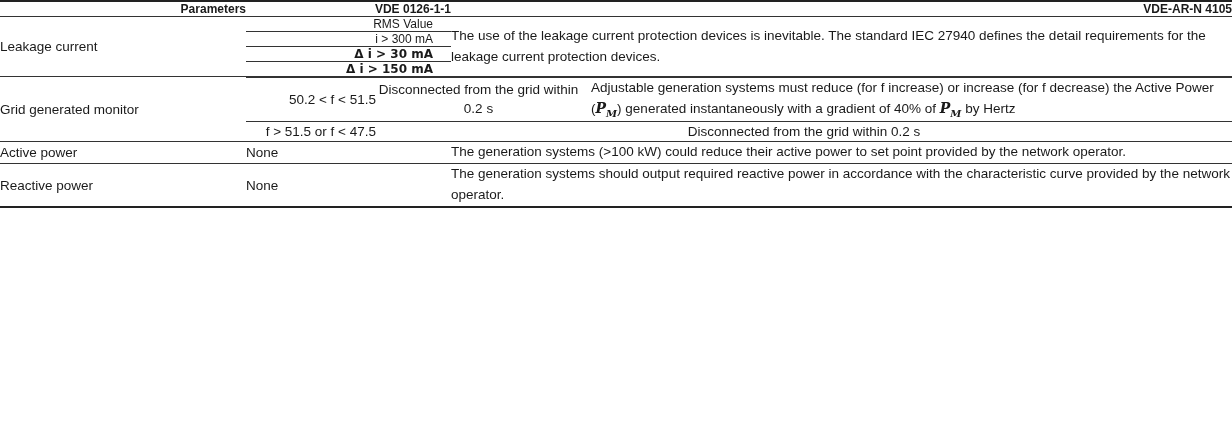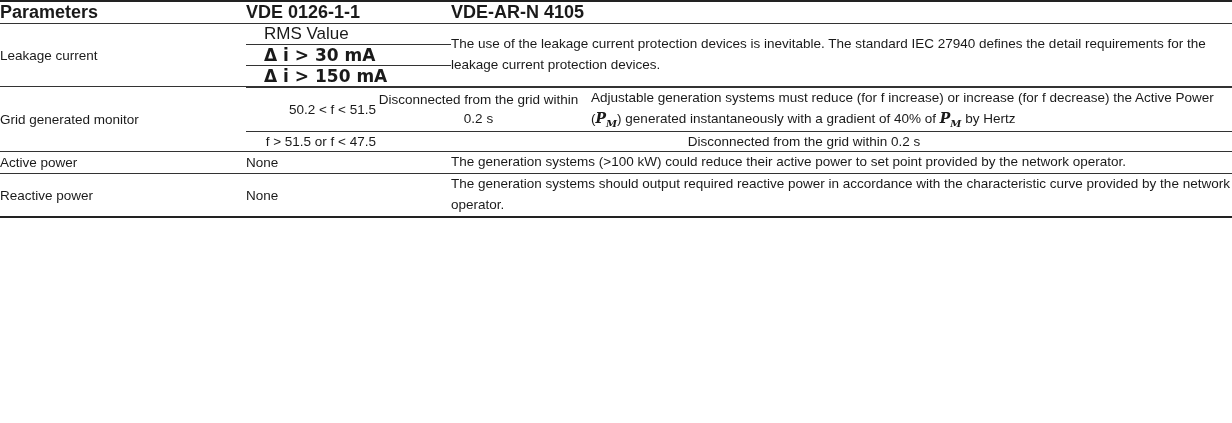--- a/index.html
+++ b/index.html
@@ -25,22 +25,22 @@
     table-layout: fixed;
     font-size: 13.5px;
   }
   table.main td, table.main th {
     vertical-align: middle;
     padding: 0;
   }
   
   .hdr-row th {
     font-weight: bold;
-    font-size: 18px;
-    text-align: left;
+    font-size: 12px;
+    text-align: right;
     padding: 8px 4px 9px 4px;
     border-top: 2.2px solid #222;
     border-bottom: 1.3px solid #333;
   }
   .col-param { width: 246px; }
   .col-vde   { width: 205px; }
   .col-arn   { width: 781px; }
 
   
   .sect-top td { border-top: 1.1px solid #333; }
@@ -56,23 +56,23 @@
     line-height: 1.55;
   }
 
   
   .leak-sub {
     width: 100%;
     border-collapse: collapse;
     table-layout: fixed;
   }
   .leak-sub td {
-    text-align: left;
+    text-align: right;
     padding: 8px 6px;
-    font-size: 17px;
+    font-size: 12px;
   }
   .leak-sub tr + tr td {
     border-top: 1px solid #333;
   }
   .leak-sub td.pad-side {
     padding-left: 18px;
     padding-right: 18px;
   }
   .delta {
     font-family: "DejaVu Sans", sans-serif;
@@ -127,20 +127,23 @@
 
     <tr>
       <td class="cell-center vcenter">Leakage current</td>
       <td class="vcenter">
         <table class="leak-sub">
           <tbody>
                 <tr>
             <td class="pad-side">RMS Value</td>
           </tr>
           <tr>
+            <td class="pad-side">i &gt; 300 mA</td>
+          </tr>
+          <tr>
             <td class="pad-side delta">Δ i &gt; 30 mA</td>
           </tr>
           <tr>
             <td class="pad-side delta">Δ i &gt; 150 mA</td>
           </tr>
         </tbody>
             </table>
       </td>
       <td class="cell-justify vcenter">The use of the leakage current protection devices is inevitable. The standard IEC 27940 defines the detail requirements for the leakage current protection devices.</td>
     </tr>

